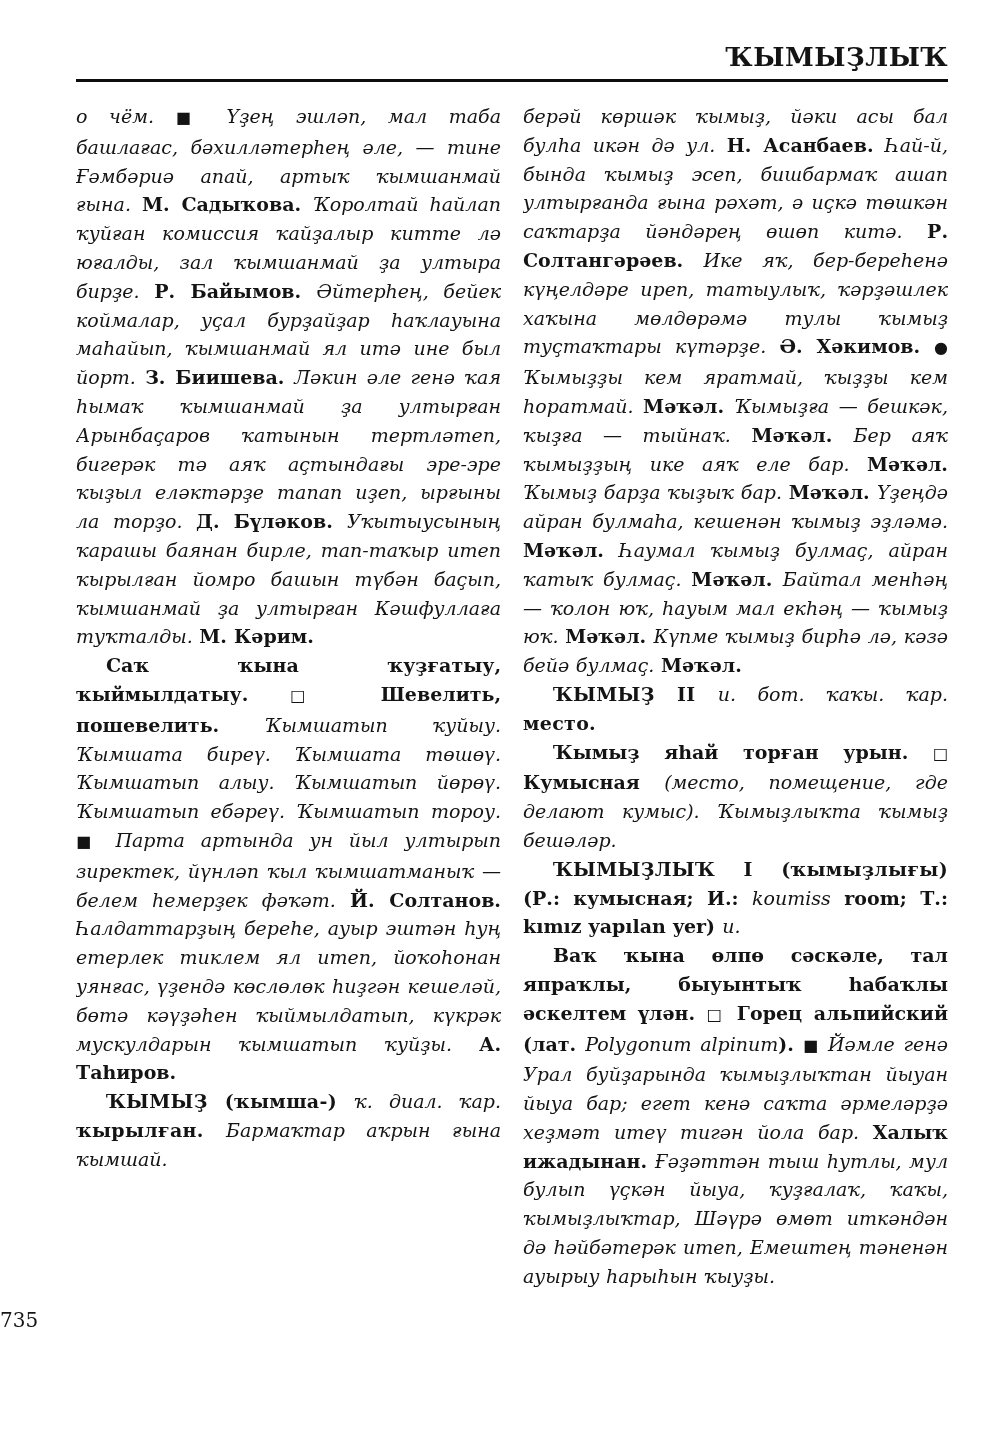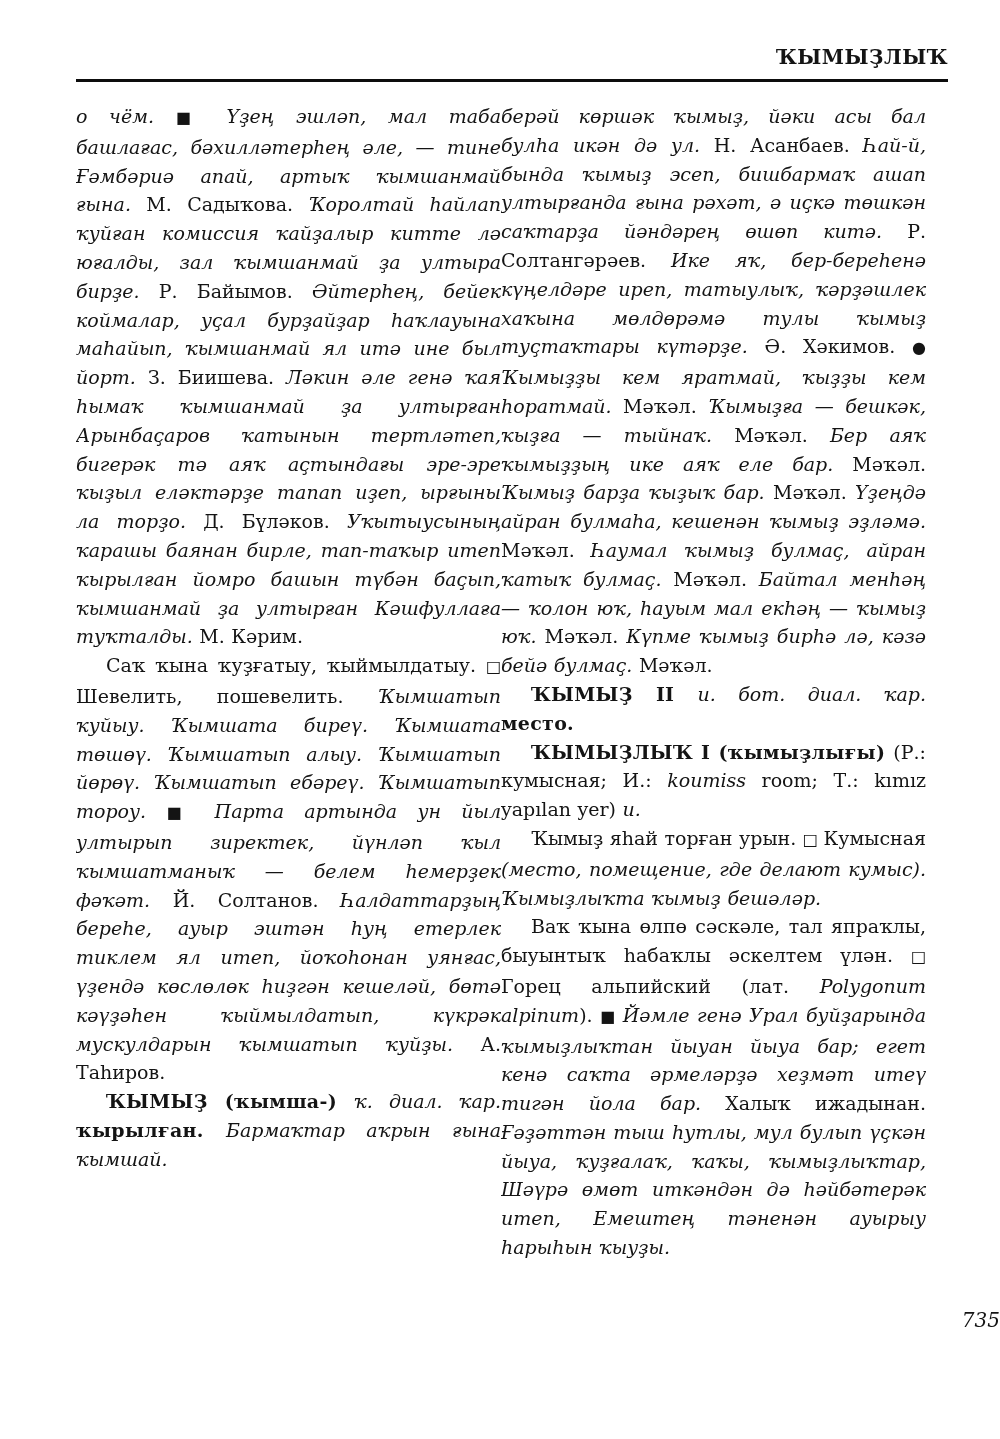--- a/index.html
+++ b/index.html
@@ -18,78 +18,78 @@
     position: absolute;
     top: 0; left: 0;
     width: 1000px;
     height: 1439px;
     box-sizing: border-box;
     padding: 44px 52px 0 76px;
   }
   .running-head {
     text-align: right;
     font-weight: bold;
-    font-size: 20px;
+    font-size: 26px;
     letter-spacing: 0.5px;
     line-height: 26px;
   }
   .rule {
     border-top: 3px solid #0d0d0d;
     margin-top: 9px;
   }
   .columns {
     display: flex;
+    gap: 22px;
     margin-top: 20px;
     height: 1218px;
     overflow: hidden;
   }
   .col {
     width: 425px;
     flex: 0 0 425px;
     overflow: hidden;
   }
   .para {
     margin: 0;
     font-size: 19px;
     line-height: 28.8px;
     text-align: justify;
     word-spacing: 0.5px;
   }
   .para.indent { text-indent: 30px; }
-  .seg-r { font-style: normal; font-weight: normal; }
+  .seg-r { font-style: normal; font-weight: bold; }
   .seg-i { font-style: italic; font-weight: normal; }
   .seg-b { font-style: normal; font-weight: bold; letter-spacing: 0.3px; }
   .seg-sym { font-family: "DejaVu Sans", sans-serif; font-size: 16px; }
   .page-number {
     position: absolute;
     left: 0;
     top: 1308px;
     width: 1000px;
-    text-align: right;
+    text-align: left;
     font-size: 20px;
-    font-style: italic;
   }
 </style>
 </head>
 <body>
 
 <div class="page">
   <div class="running-head">
     <span>ҠЫМЫҘЛЫҠ</span>
   </div>
   <div class="rule"></div>
   <div class="columns">
     <div class="col">
         <p class="para"><span class="seg-i">о чём. </span><span class="seg-sym">■ </span><span class="seg-i">Үҙең эшләп, мал таба башлағас, бәхилләтерһең әле, — тине Ғәмбәриә апай, артыҡ ҡымшанмай ғына. </span><span class="seg-r">М. Садыҡова. </span><span class="seg-i">Ҡоролтай һайлап ҡуйған комиссия ҡайҙалыр китте лә юғалды, зал ҡымшанмай ҙа ултыра бирҙе. </span><span class="seg-r">Р. Байымов. </span><span class="seg-i">Әйтерһең, бейек коймалар, уҫал бурҙайҙар һаҡлауына маһайып, ҡымшанмай ял итә ине был йорт. </span><span class="seg-r">З. Биишева. </span><span class="seg-i">Ләкин әле генә ҡая һымаҡ ҡымшанмай ҙа ултырған Арынбаҫаров ҡатынын тертләтеп, бигерәк тә аяҡ аҫтындағы эре-эре ҡыҙыл еләктәрҙе тапап иҙеп, ырғыны ла торҙо. </span><span class="seg-r">Д. Бүләков. </span><span class="seg-i">Уҡытыусының ҡарашы баянан бирле, тап-таҡыр итеп ҡырылған йомро башын түбән баҫып, ҡымшанмай ҙа ултырған Кәшфуллаға туҡталды. </span><span class="seg-r">М. Кәрим.</span></p>
         <p class="para indent"><span class="seg-r">Саҡ ҡына ҡуҙғатыу, ҡыймылдатыу. </span><span class="seg-sym">□ </span><span class="seg-r">Шевелить, пошевелить. </span><span class="seg-i">Ҡымшатып ҡуйыу. Ҡымшата биреү. Ҡымшата төшөү. Ҡымшатып алыу. Ҡымшатып йөрөү. Ҡымшатып ебәреү. Ҡымшатып тороу. </span><span class="seg-sym">■ </span><span class="seg-i">Парта артында ун йыл ултырып зиректек, йүнләп ҡыл ҡымшатманыҡ — белем һемерҙек фәҡәт. </span><span class="seg-r">Й. Солтанов. </span><span class="seg-i">Һалдаттарҙың береһе, ауыр эштән һуң етерлек тиклем ял итеп, йоҡоһонан уянғас, үҙендә көслөлөк һиҙгән кешеләй, бөтә кәүҙәһен ҡыймылдатып, күкрәк мускулдарын ҡымшатып ҡуйҙы. </span><span class="seg-r">А. Таһиров.</span></p>
         <p class="para indent"><span class="seg-b">ҠЫМЫҘ (ҡымша-) </span><span class="seg-i">ҡ. диал. ҡар. </span><span class="seg-b">ҡырылған. </span><span class="seg-i">Бармаҡтар аҡрын ғына ҡымшай.</span></p>
         <p class="para indent"></p>
       </div>
     <div class="col">
         <p class="para"><span class="seg-i">берәй көршәк ҡымыҙ, йәки асы бал булһа икән дә ул. </span><span class="seg-r">Н. Асанбаев. </span><span class="seg-i">Һай-й, бында ҡымыҙ эсеп, бишбармаҡ ашап ултырғанда ғына рәхәт, ә иҫкә төшкән саҡтарҙа йәндәрең өшөп китә. </span><span class="seg-r">Р. Солтангәрәев. </span><span class="seg-i">Ике яҡ, бер-береһенә күңелдәре иреп, татыулыҡ, ҡәрҙәшлек хаҡына мөлдөрәмә тулы ҡымыҙ туҫтаҡтары күтәрҙе. </span><span class="seg-r">Ә. Хәкимов. </span><span class="seg-sym">● </span><span class="seg-i">Ҡымыҙҙы кем яратмай, ҡыҙҙы кем һоратмай. </span><span class="seg-r">Мәҡәл. </span><span class="seg-i">Ҡымыҙға — бешкәк, ҡыҙға — тыйнаҡ. </span><span class="seg-r">Мәҡәл. </span><span class="seg-i">Бер аяҡ ҡымыҙҙың ике аяҡ еле бар. </span><span class="seg-r">Мәҡәл. </span><span class="seg-i">Ҡымыҙ барҙа ҡыҙыҡ бар. </span><span class="seg-r">Мәҡәл. </span><span class="seg-i">Үҙеңдә айран булмаһа, кешенән ҡымыҙ эҙләмә. </span><span class="seg-r">Мәҡәл. </span><span class="seg-i">Һаумал ҡымыҙ булмаҫ, айран ҡатыҡ булмаҫ. </span><span class="seg-r">Мәҡәл. </span><span class="seg-i">Байтал менһәң — ҡолон юҡ, һауым мал екһәң — ҡымыҙ юҡ. </span><span class="seg-r">Мәҡәл. </span><span class="seg-i">Күпме ҡымыҙ бирһә лә, кәзә бейә булмаҫ. </span><span class="seg-r">Мәҡәл.</span></p>
-        <p class="para indent"><span class="seg-b">ҠЫМЫҘ II </span><span class="seg-i">и. бот. диал. ҡар. </span><span class="seg-b">место.</span></p>
+        <p class="para indent"><span class="seg-b">ҠЫМЫҘ II </span><span class="seg-i">и. бот. ҡаҡы. ҡар. </span><span class="seg-b">место.</span></p>
+        <p class="para indent"><span class="seg-r">Ҡымыҙ яһай торған урын. </span><span class="seg-sym">□ </span><span class="seg-r">Кумысная </span><span class="seg-i">(место, помещение, где делают кумыс). Ҡымыҙлыҡта ҡымыҙ бешәләр.</span></p>
         <p class="para indent"><span class="seg-b">ҠЫМЫҘЛЫҠ I (ҡымыҙлығы) </span><span class="seg-r">(Р.: кумысная; И.: </span><span class="seg-i">koumiss</span><span class="seg-r"> room; Т.: kımız yapılan yer) </span><span class="seg-i">и.</span></p>
-        <p class="para indent"><span class="seg-r">Ҡымыҙ яһай торған урын. </span><span class="seg-sym">□ </span><span class="seg-r">Кумысная </span><span class="seg-i">(место, помещение, где делают кумыс). Ҡымыҙлыҡта ҡымыҙ бешәләр.</span></p>
         <p class="para indent"><span class="seg-r">Ваҡ ҡына өлпө сәскәле, тал япраҡлы, быуынтыҡ һабаҡлы әскелтем үлән. </span><span class="seg-sym">□ </span><span class="seg-r">Горец альпийский (лат. </span><span class="seg-i">Polygonum alpinum</span><span class="seg-r">). </span><span class="seg-sym">■ </span><span class="seg-i">Йәмле генә Урал буйҙарында ҡымыҙлыҡтан йыуан йыуа бар; егет кенә саҡта әрмеләрҙә хеҙмәт итеү тигән йола бар. </span><span class="seg-r">Халыҡ ижадынан. </span><span class="seg-i">Ғәҙәттән тыш һутлы, мул булып үҫкән йыуа, ҡуҙғалаҡ, ҡаҡы, ҡымыҙлыҡтар, Шәүрә өмөт иткәндән дә һәйбәтерәк итеп, Емештең тәненән ауырыу һарыһын ҡыуҙы. </span></p>
       </div>
   </div>
   <div class="page-number">735</div>
 </div>
 
 </body></html>

